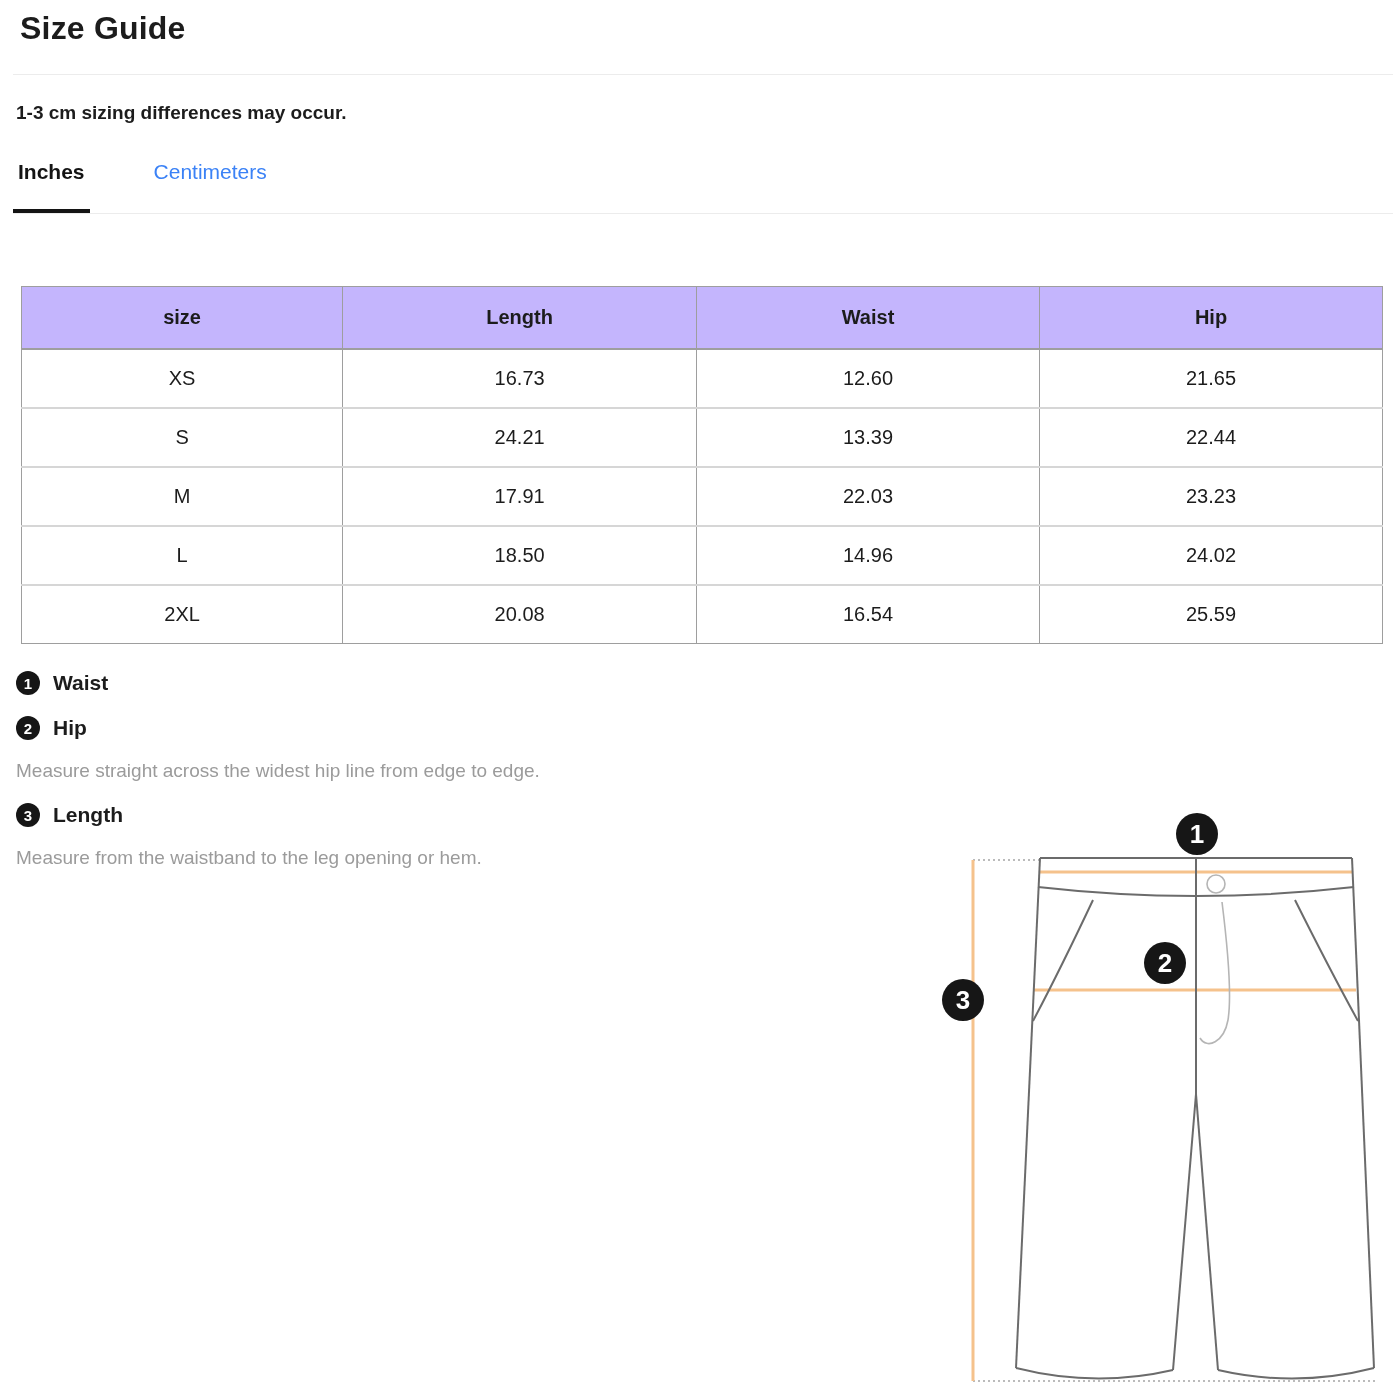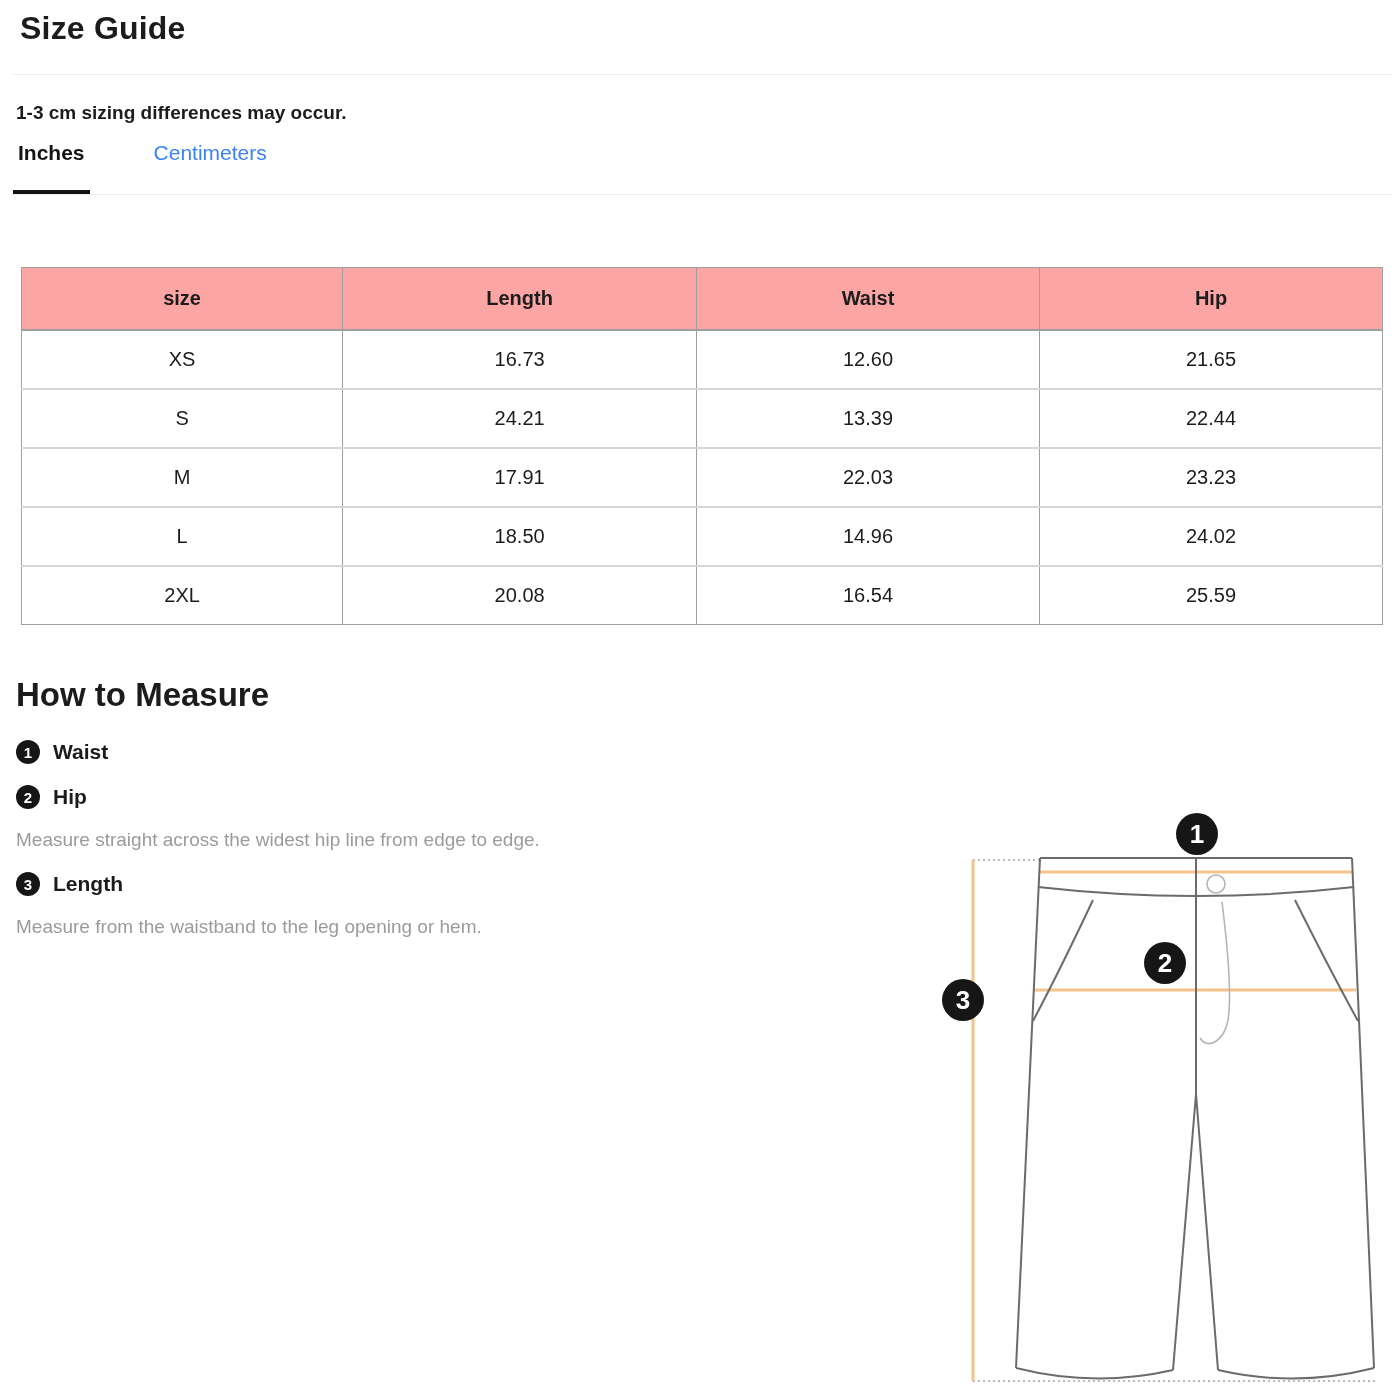--- a/index.html
+++ b/index.html
@@ -6,31 +6,31 @@
   body {
     width:1400px; height:1396px; position:relative; overflow:hidden;
     background:#ffffff; color:#1c1c1c;
     font-family:"Liberation Sans", sans-serif;
     -webkit-font-smoothing:antialiased;
   }
   .page-title { font-size:32px; font-weight:700; margin:10px 0 0 20px; letter-spacing:.2px; }
   .top-divider { border-bottom:1px solid #ececec; margin:27px 7px 0 13px; }
   .note { font-size:19px; margin:27px 0 0 16px;font-weight:bold; }
 
-  .tabs { display:flex; gap:59px; margin:14px 7px 0 13px; border-bottom:1px solid #ececec; }
+  .tabs { display:flex; gap:59px; margin:33px 7px 0 13px; border-bottom:1px solid #ececec; }
   .tab { font-size:21px; color:#3b82f6; padding:3px 5px 29px 5px; cursor:pointer; }
   .tab.active { color:#141414; font-weight:700; box-shadow: inset 0 -4px 0 #141414; }
 
   table.size-table {
     border-collapse:collapse; table-layout:fixed;
     margin:72px 0 0 21px; width:1362px; text-align:center;
     border:1px solid #8d8d8d;
   }
   .size-table th {
-    background:#fca5a5; font-size:20px; font-weight:700; height:59px;
+    background:#c4b5fd; font-size:20px; font-weight:700; height:59px;
     border:1px solid #9e9e9e; border-bottom:2px solid #9e9e9e;
   }
   .size-table td {
     font-size:20px; font-weight:400; height:55px;
     border:1px solid #9e9e9e; border-top:2px solid #d6d6d6;
   }
 
   .htm-title { font-size:33px; font-weight:700; margin:51px 0 0 16px; line-height:37px; }
   .m-list { margin:27px 0 0 16px; width:720px; }
   .m-item + .m-item { margin-top:21px; }
@@ -108,21 +108,20 @@
       </tr>
       <tr>
         <td>2XL</td>
         <td>20.08</td>
         <td>16.54</td>
         <td>25.59</td>
       </tr>
     </tbody>
   </table>
 
-  <h2 class="htm-title">How to Measure</h2>
 
   <div class="m-list">
     <div class="m-item">
       <div class="m-head">
         <span class="step-badge">1</span>
         <span class="m-label">Waist</span>
       </div>
     </div>
     <div class="m-item">
       <div class="m-head">

